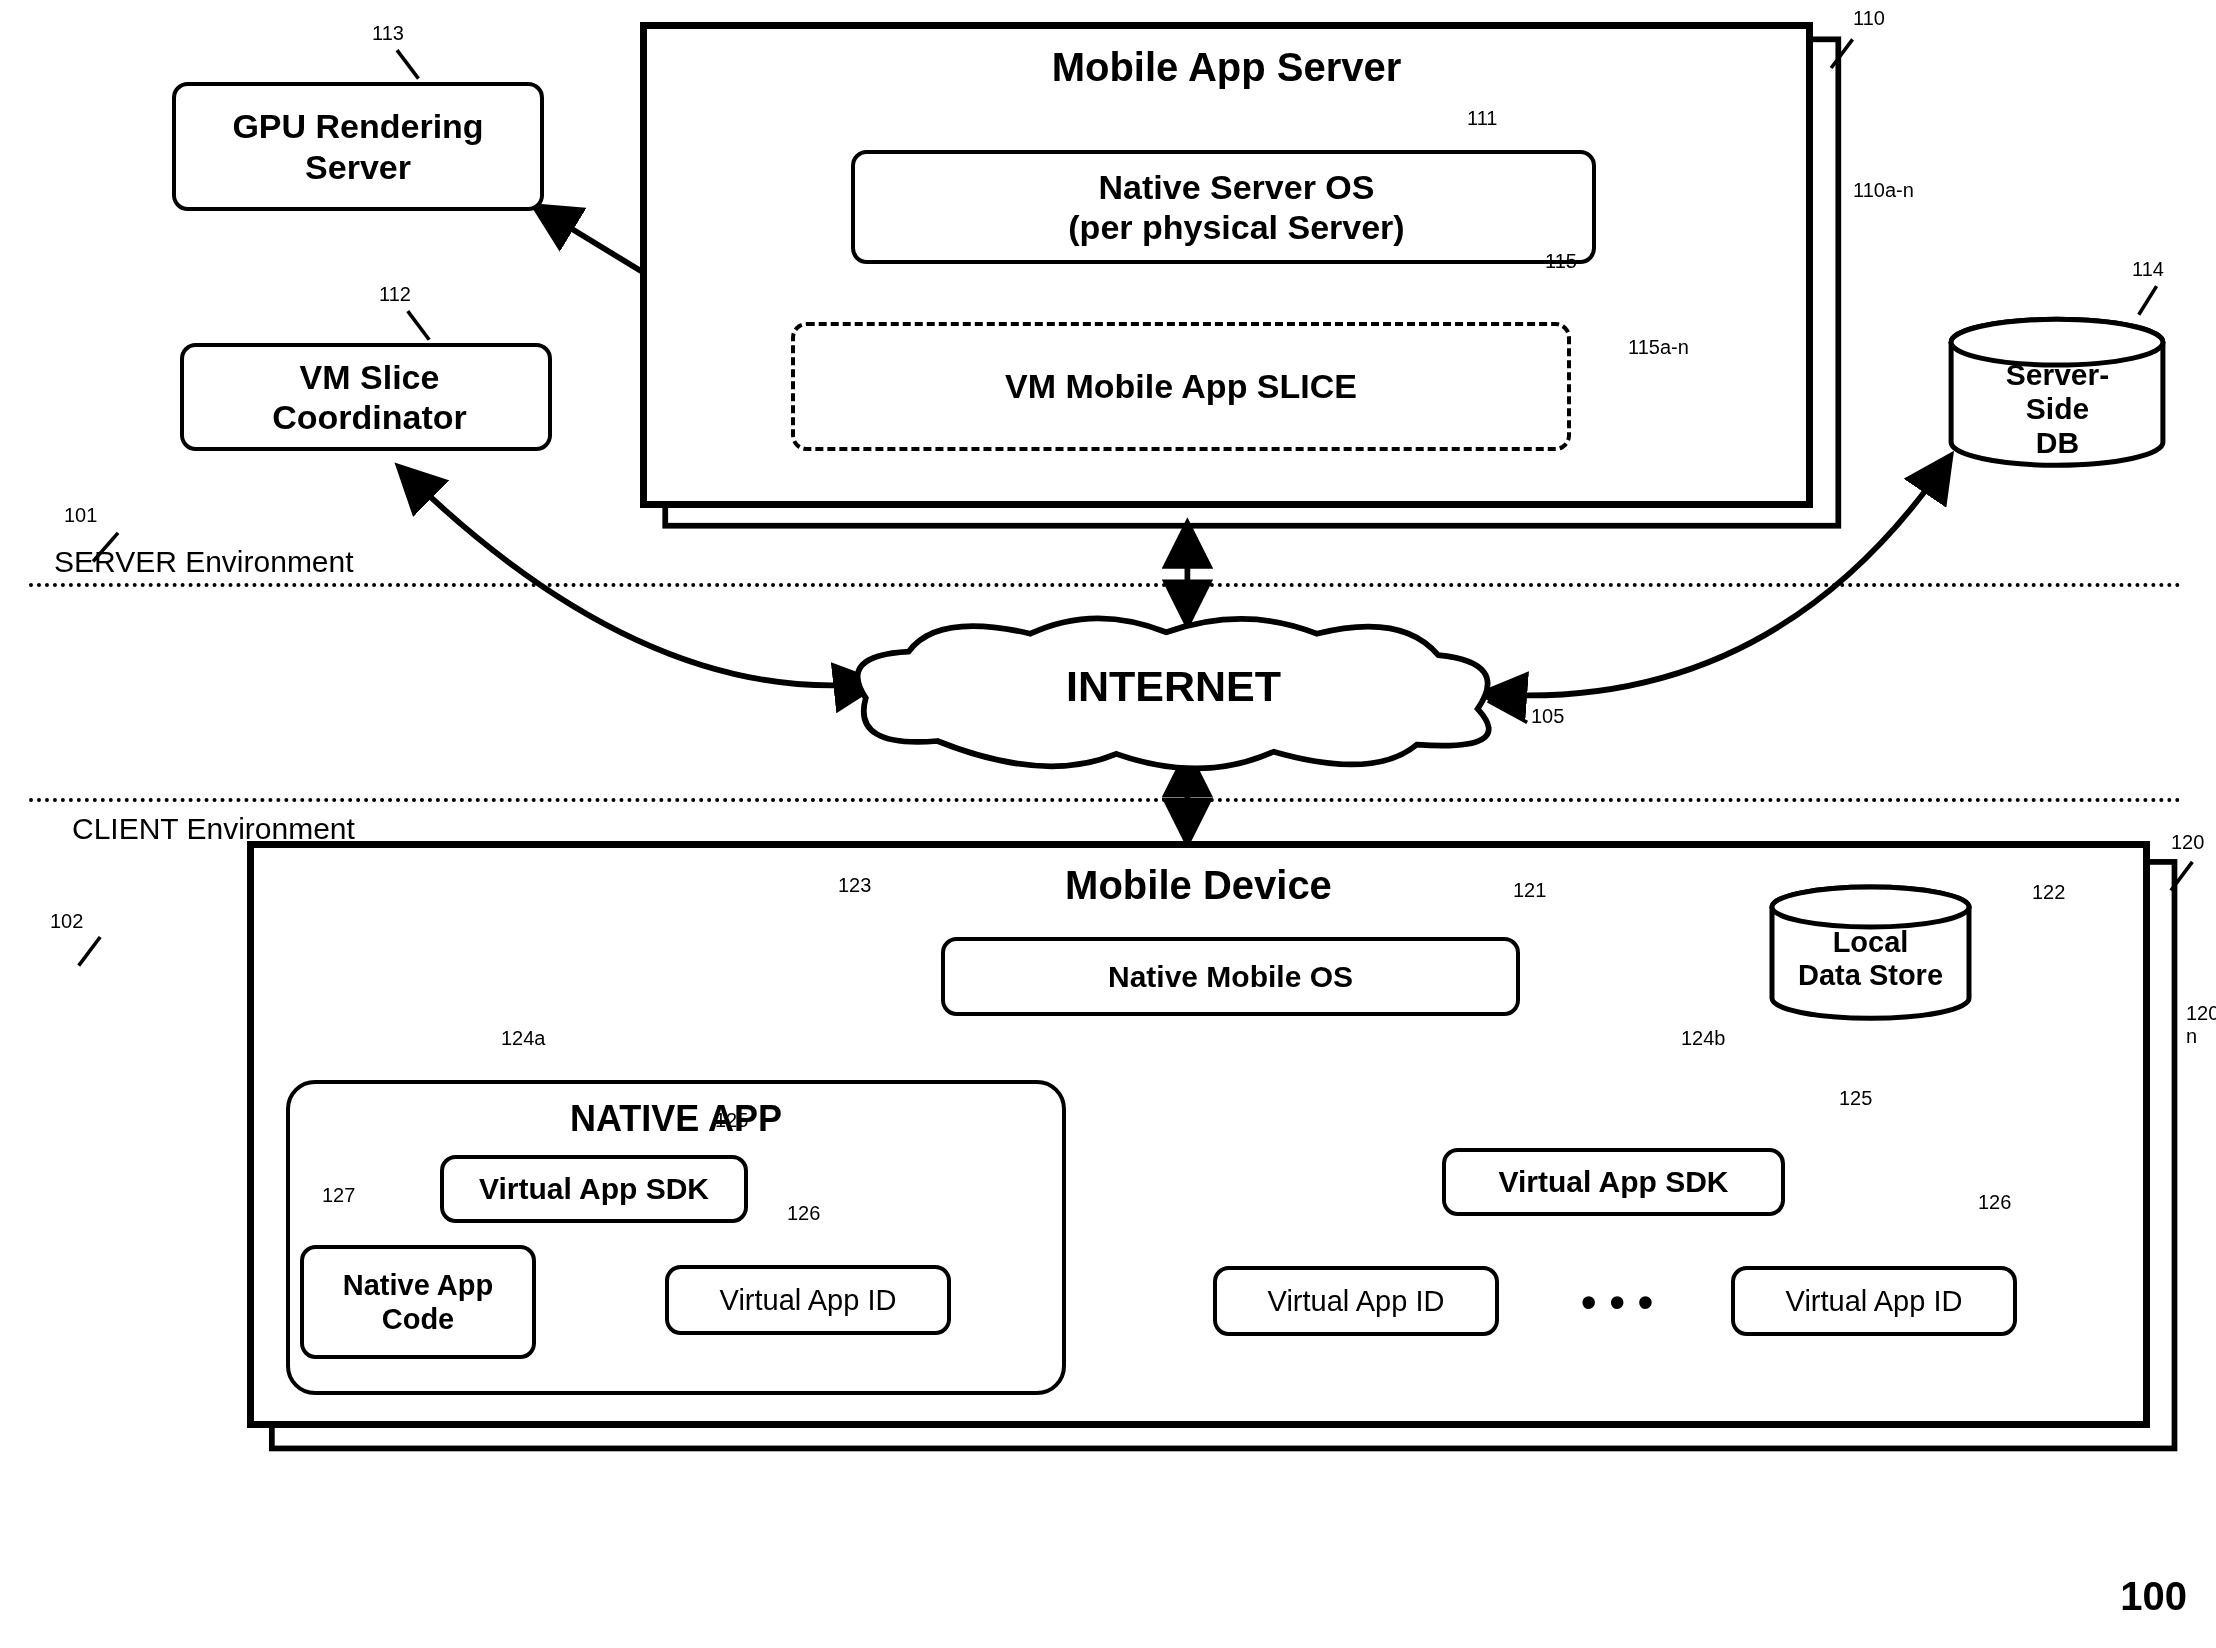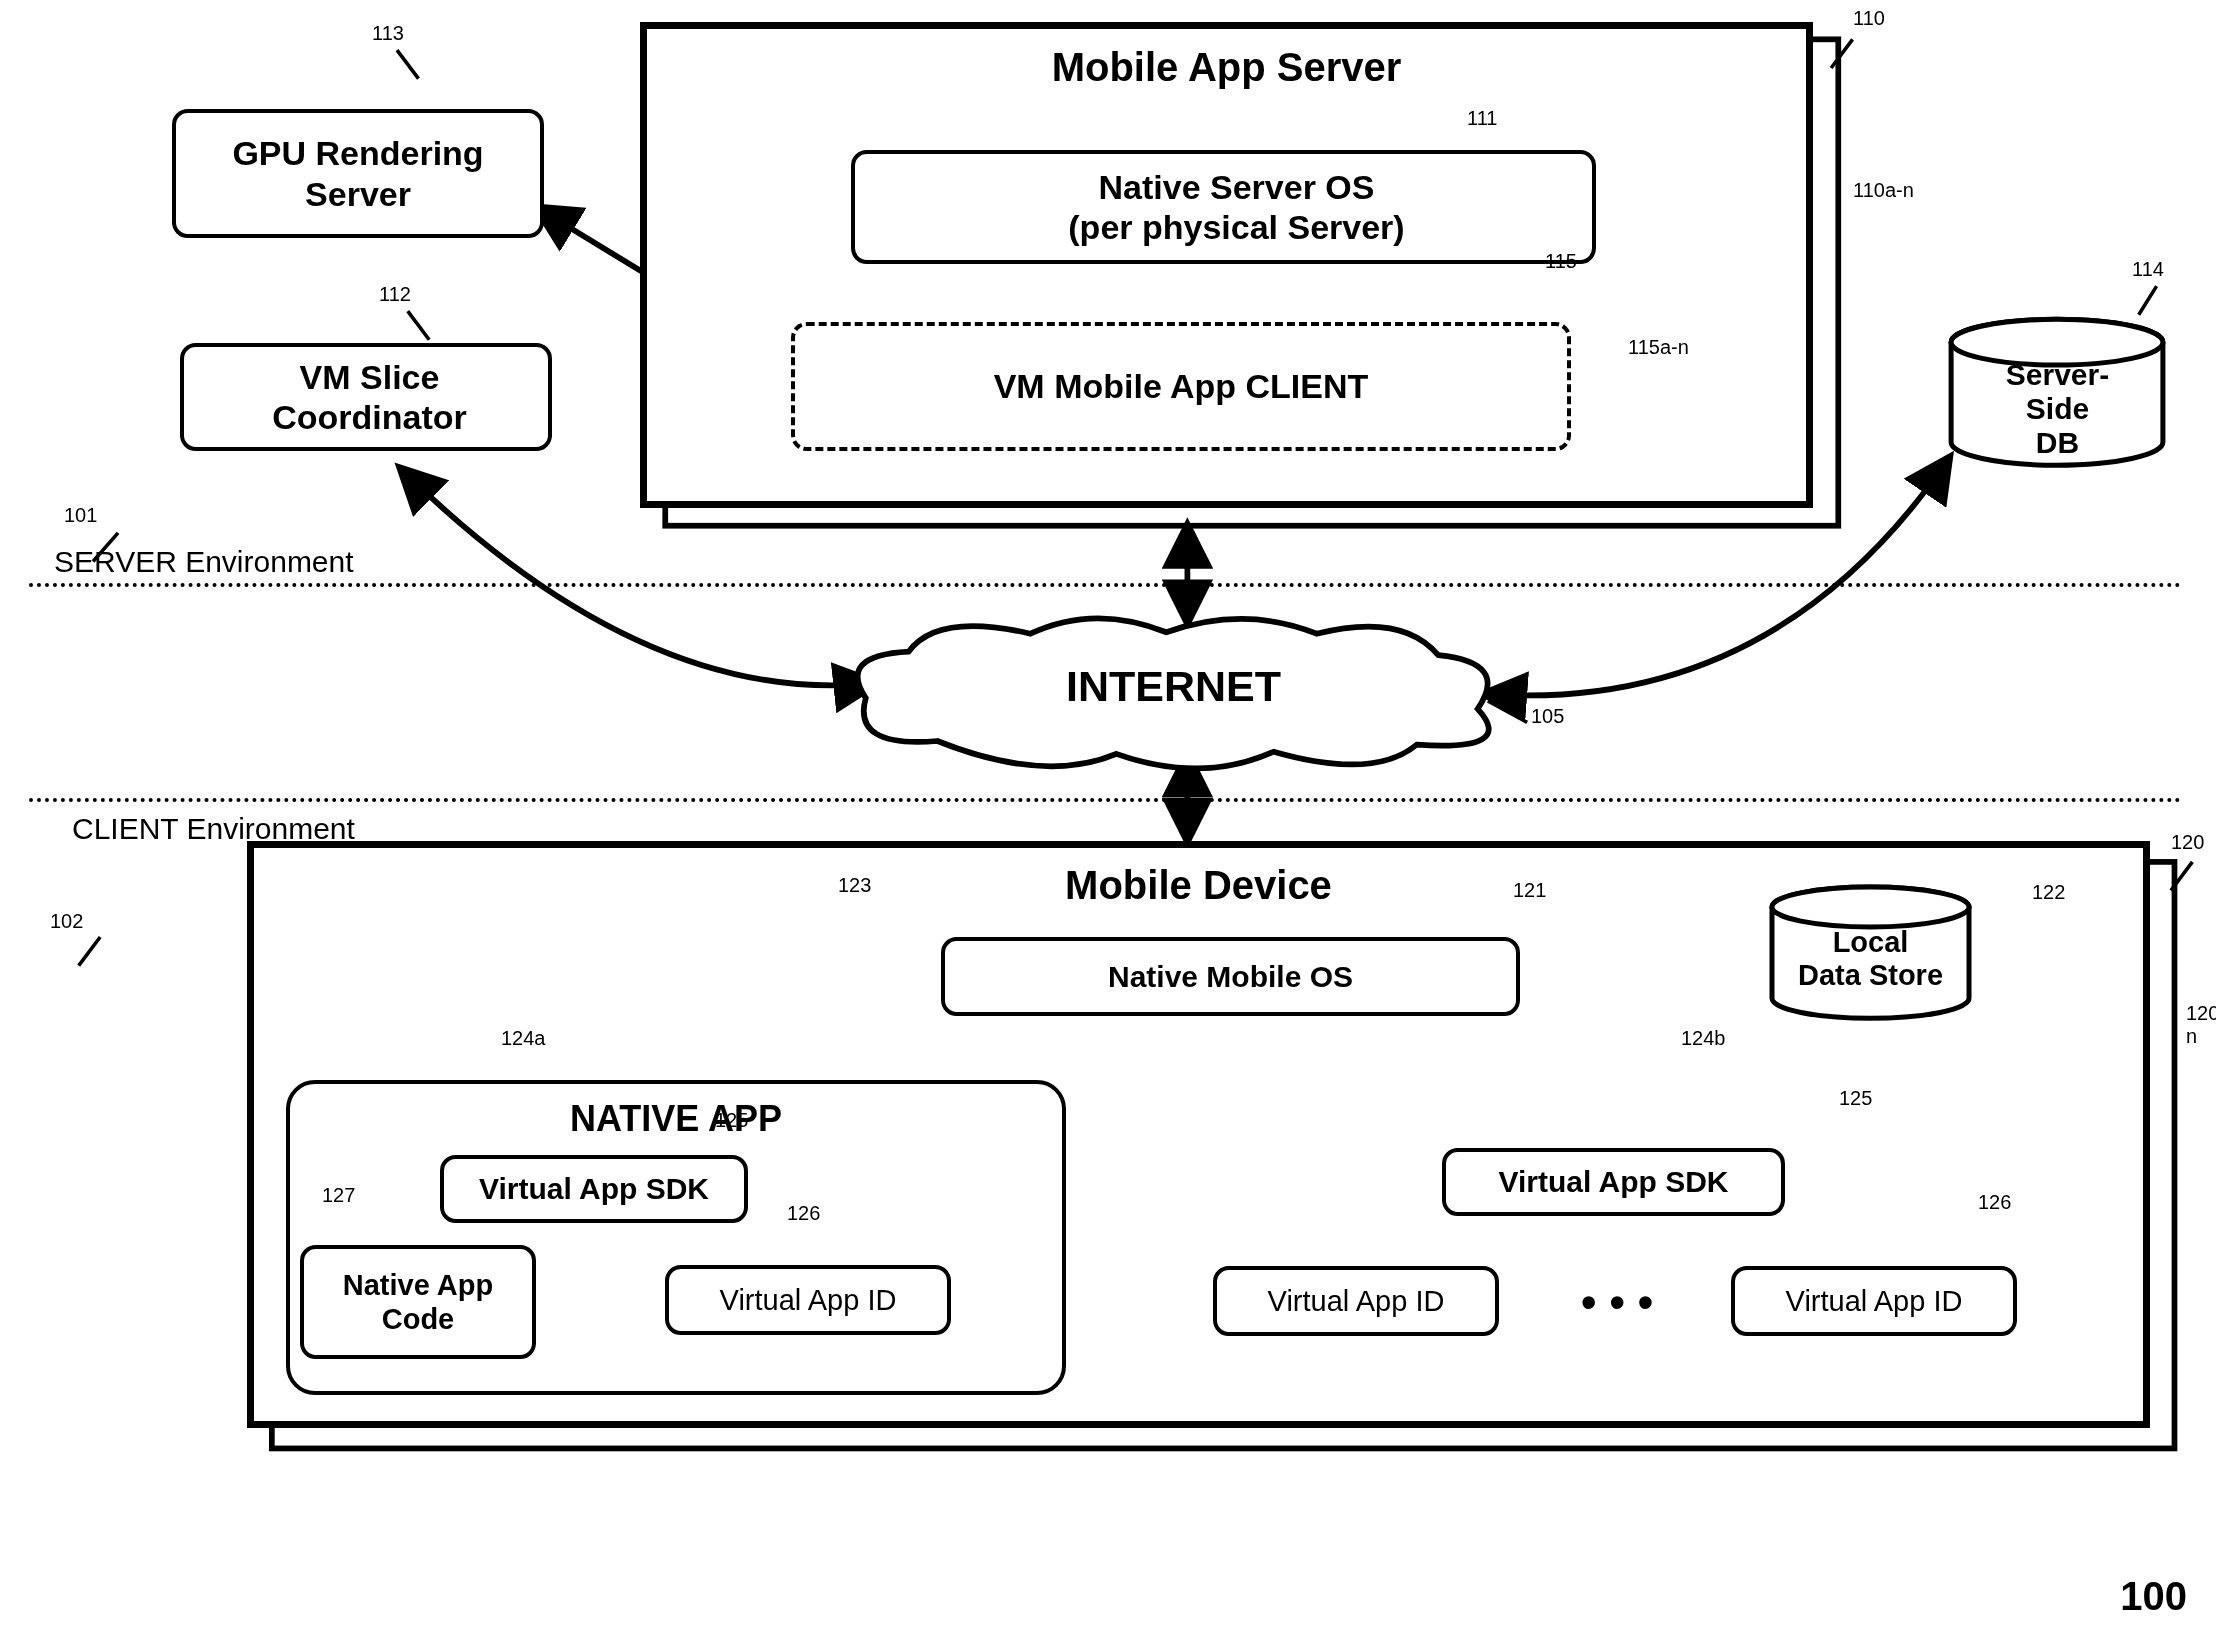--- a/index.html
+++ b/index.html
@@ -106,21 +106,21 @@
 
 <div class="dotted-line" style="left:29px; top:583px; width:2153px;"></div>
 <div class="dotted-line" style="left:29px; top:798px; width:2153px;"></div>
 
 <div class="label" style="left:54px; top:545px; font-size:30px;">SERVER Environment</div>
 <div class="ref" style="left:64px; top:504px;">101</div>
 
 <div class="label" style="left:72px; top:812px; font-size:30px;">CLIENT Environment</div>
 <div class="ref" style="left:50px; top:910px;">102</div>
 
-<div class="box bold" style="left:172px; top:82px; width:372px; height:129px; font-size:34px;margin-top:27px;">
+<div class="box bold" style="left:172px; top:82px; width:372px; height:129px; font-size:34px;">
   <span style="white-space:pre-line;">GPU Rendering
 Server</span>
 </div>
 <div class="ref" style="left:372px; top:21.5px;">113</div>
 
 <div class="box bold" style="left:180px; top:343px; width:372px; height:108px; font-size:34px;padding-left:20px;">
   <span style="white-space:pre-line;">VM Slice
 Coordinator</span>
 </div>
 <div class="ref" style="left:379px; top:283px;">112</div>
@@ -131,21 +131,21 @@
 <div class="ref" style="left:1853px; top:7.2px;">110</div>
 <div class="ref" style="left:1853px; top:179px;">110a-n</div>
 
 <div class="box" style="left:851px; top:150px; width:745px; height:114px; font-size:34px;padding-left:39px;">
   <span class="bold" style="white-space:pre-line;">Native Server OS
 (per physical Server)</span>
 </div>
 <div class="ref" style="left:1467px; top:107px;">111</div>
 
 <div class="box dashed-box bold" style="left:791px; top:322px; width:780px; height:129px; font-size:34px; background:#fff;">
-  <span>VM Mobile App CLIENT</span>
+  <span>VM Mobile App SLICE</span>
 </div>
 <div class="ref" style="left:1545px; top:250px;">115</div>
 <div class="ref" style="left:1628px; top:336px;">115a-n</div>
 
 <svg class="cyl" style="left:1946px; top:315px;" width="222" height="161" viewBox="0 0 310 225">
   <ellipse cx="155" cy="38" rx="148" ry="32" fill="#fff" stroke="#000" stroke-width="7"></ellipse>
   <path d="M7 38 v140 a148 32 0 0 0 296 0 V38" fill="#fff" stroke="#000" stroke-width="7"></path>
   <ellipse cx="155" cy="38" rx="148" ry="32" fill="#fff" stroke="#000" stroke-width="7"></ellipse>
 </svg>
 <div class="label bold" style="left:1975px; top:358px; width:165px; font-size:30px; text-align:center; white-space:pre-line;">Server-Side

